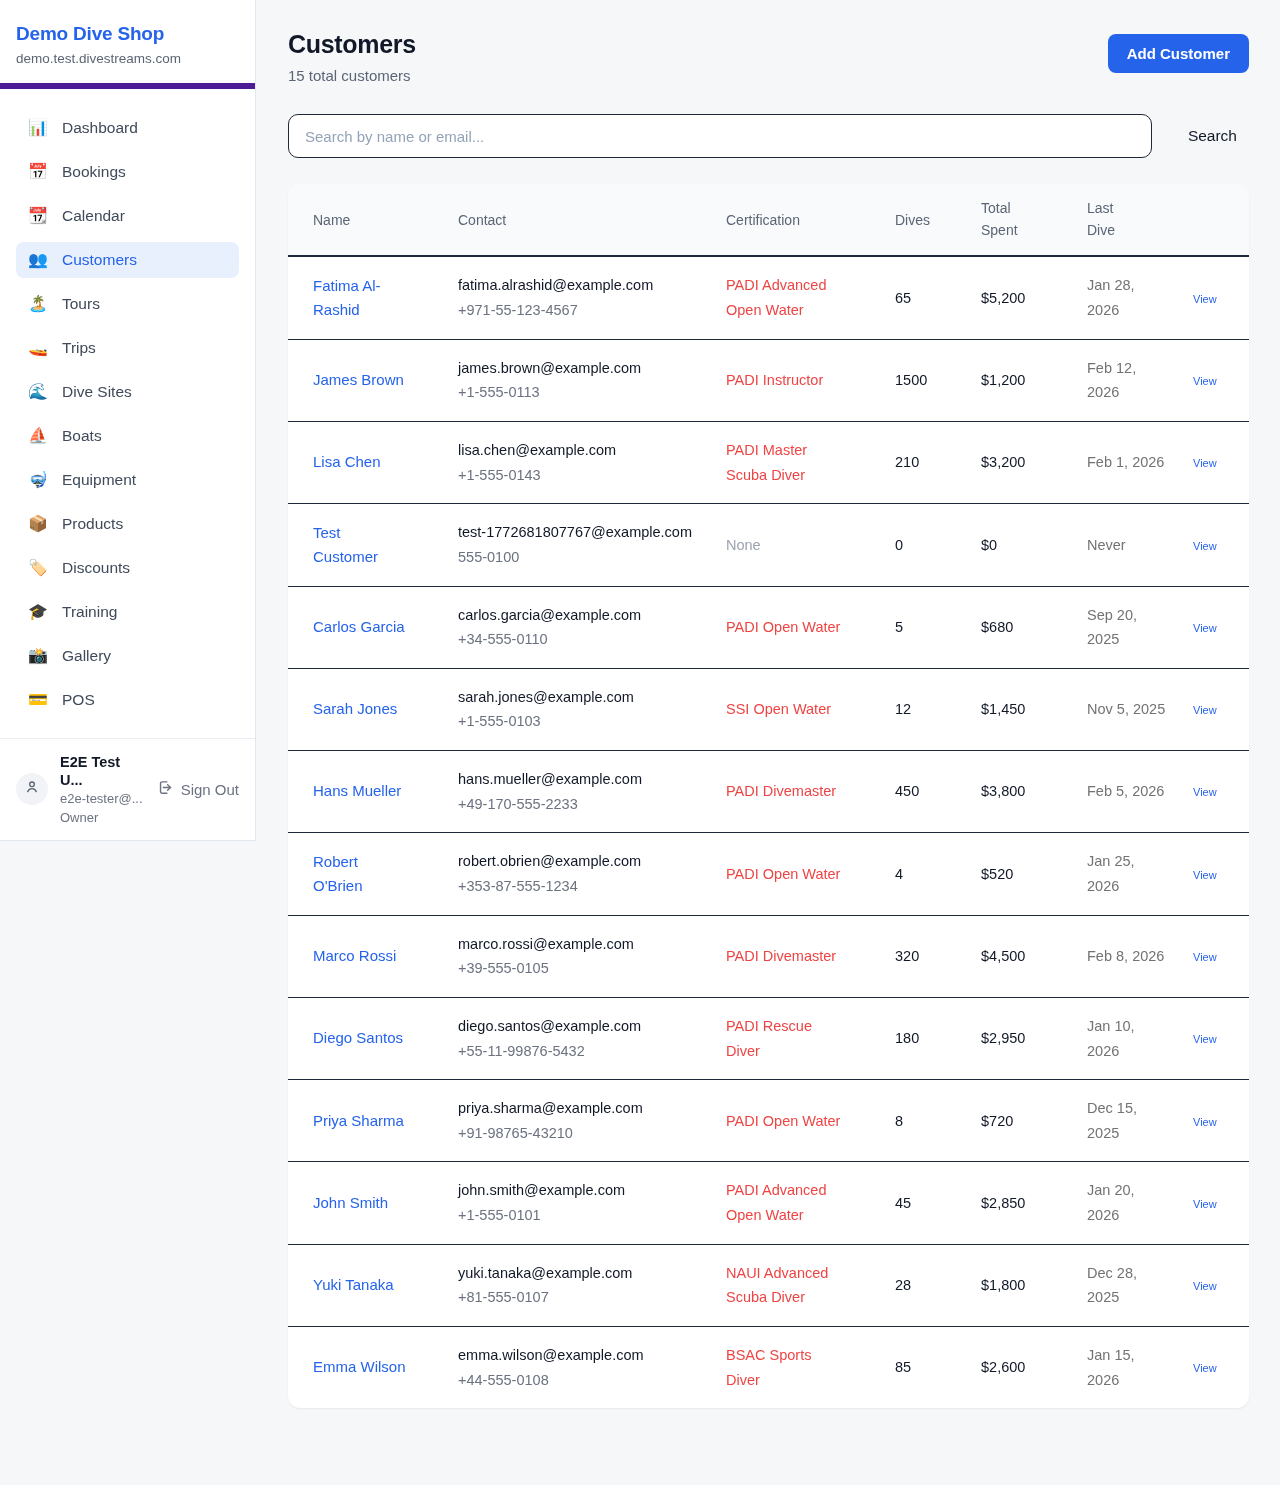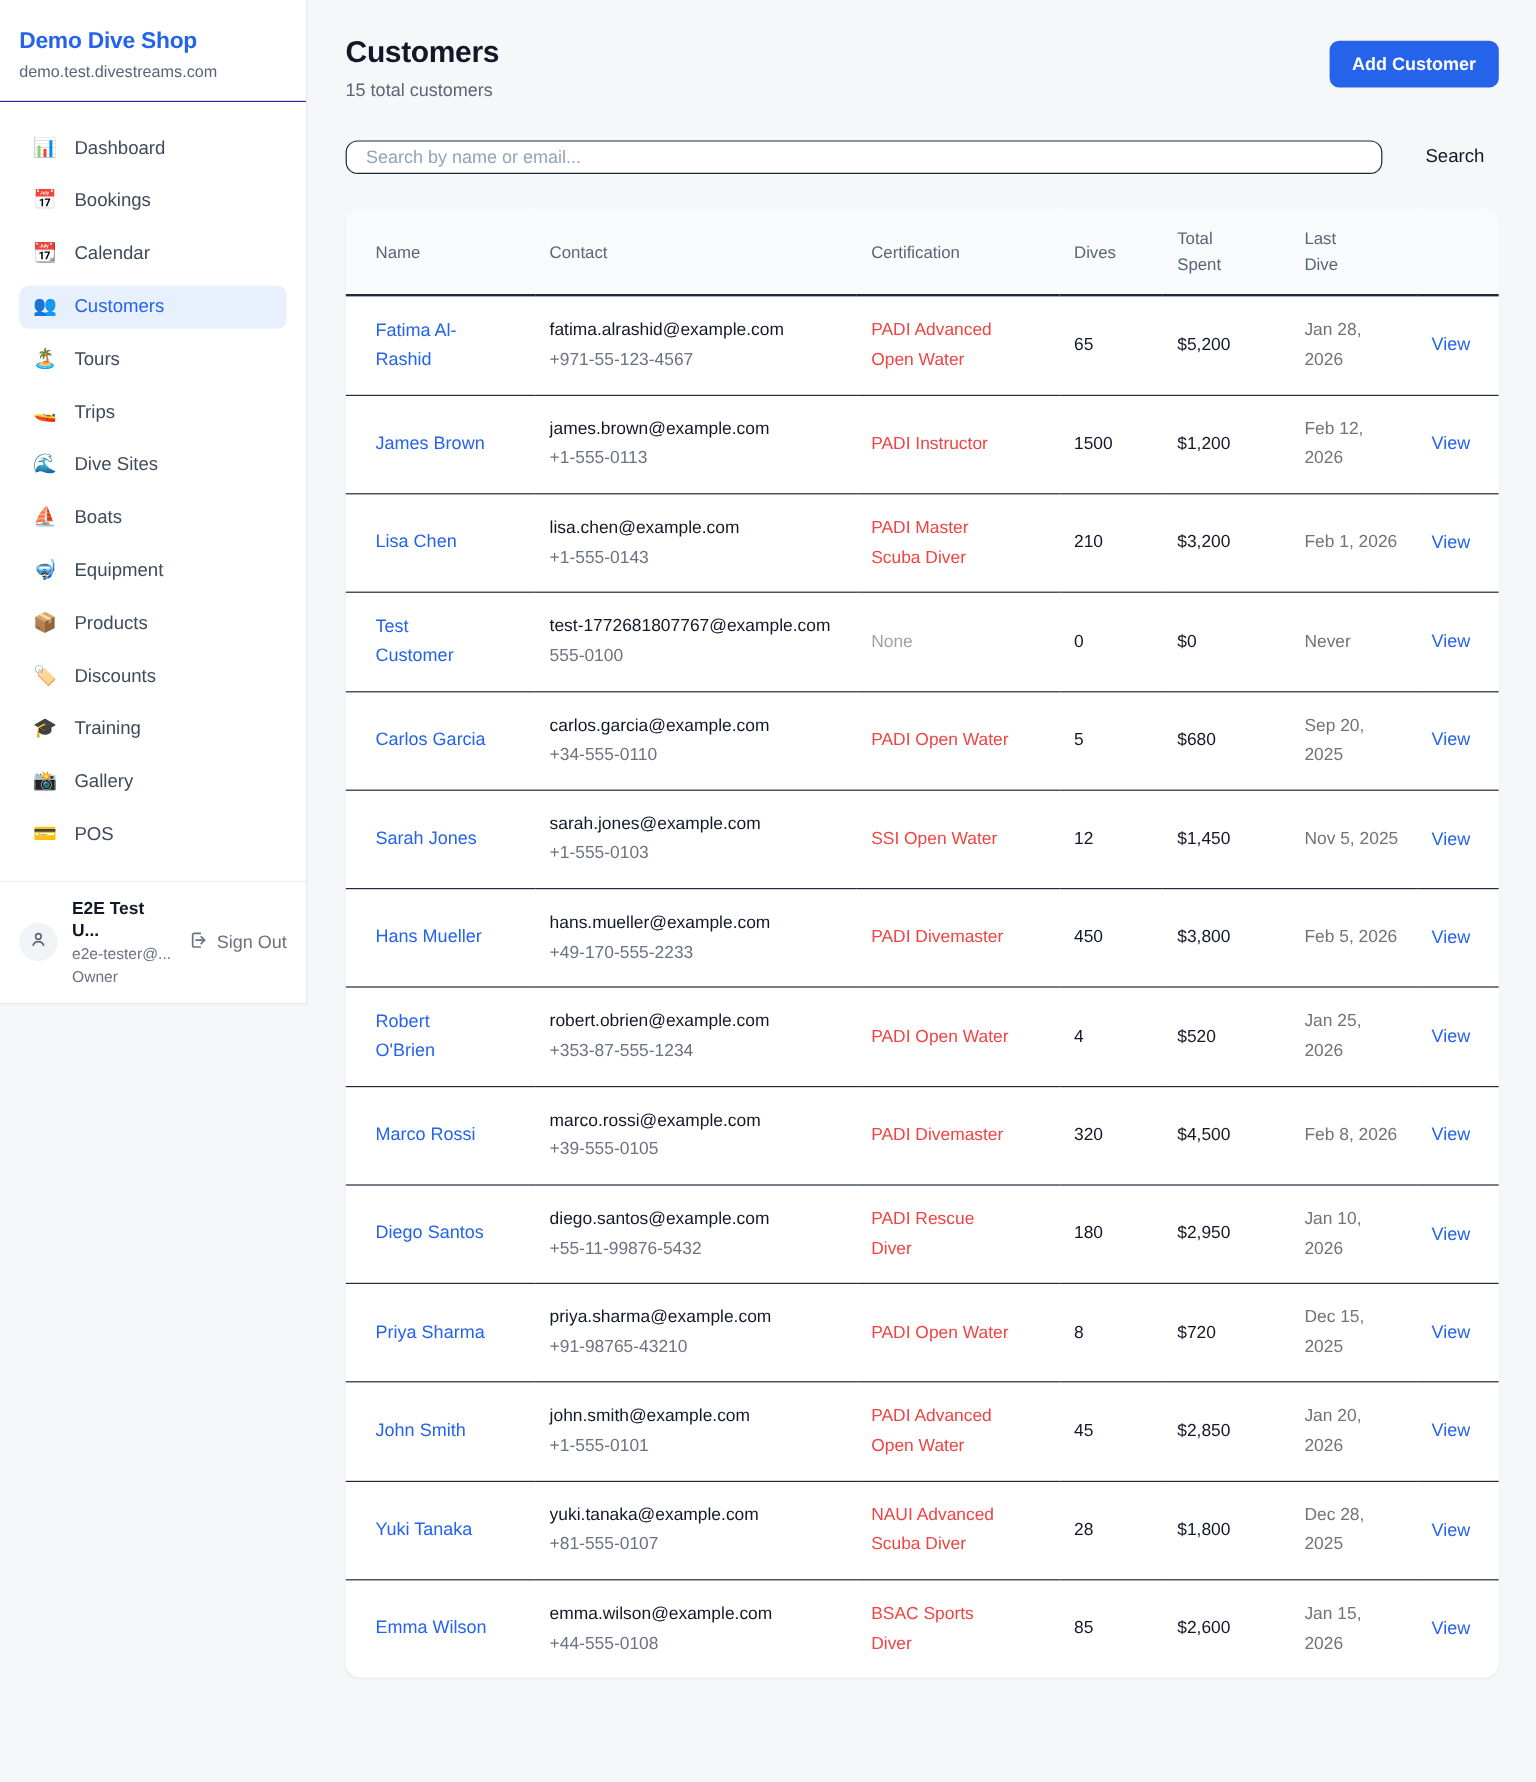--- a/index.html
+++ b/index.html
@@ -16,21 +16,21 @@
   .sidebar {
     width: 256px;
     min-height: 800px;
     background: #ffffff;
     border-right: 1px solid #e2e8f0;
     border-bottom: 1px solid #e2e8f0;
     display: flex;
     flex-direction: column;
     flex-shrink: 0;
   }
-  .brand { padding: 6px 16px 17px 16px; border-bottom: 1px solid #4c1d95; cursor: pointer; margin-top: 18px; }
+  .brand { padding: 23px 16px 17px 16px; border-bottom: 6px solid #4c1d95; cursor: pointer; }
   .brand-name { color: #2563eb; font-size: 19px; font-weight: 700; letter-spacing: -0.2px; }
   .brand-domain { color: #5b6575; font-size: 13.5px; margin-top: 6px; }
   .nav { padding: 21px 16px 12px 16px; flex: 1; }
   .nav-item {
     display: flex; align-items: center; gap: 14px;
     padding: 9px 12px; border-radius: 8px; margin-bottom: 8px;
     cursor: pointer; color: #3f4a5a; font-size: 15.5px;
   }
   .nav-item .nav-icon { font-size: 16px; width: 20px; text-align: center; line-height: 1; }
   .nav-item.active { background: #e8f0fe; color: #2563eb; }
@@ -61,21 +61,21 @@
   .page-title { font-size: 25px; font-weight: 700; color: #111827; letter-spacing: -0.3px; }
   .page-subtitle { font-size: 15px; color: #5b6575; margin-top: 8px; }
   .add-btn {
     background: #2563eb; color: #ffffff; border: none; cursor: pointer;
     font-family: inherit; font-size: 15px; font-weight: 600;
     padding: 11px 19px; border-radius: 8px; margin-top: 4px;
   }
 
   .search-row { display: flex; align-items: center; margin-top: 30px; }
   .search-input {
-    flex: 1; height: 28px;
+    flex: 1; height: 44px;
     border: 1px solid #1f2937; border-radius: 10px;
     padding: 0 16px; font-size: 15px; font-family: inherit;
     color: #0f172a; background: #ffffff; outline: none;
   }
   .search-input::placeholder { color: #94a3b8; }
   .search-btn {
     background: none; border: none; cursor: pointer;
     font-family: Liberation Sans, sans-serif; font-size: 15.5px; color: #111827;
     margin-left: 24px; padding: 8px 12px;
   }
@@ -116,21 +116,21 @@
     color: #2563eb; font-weight: 500; font-size: 15px;
     text-decoration: none; cursor: pointer;
     display: inline-block; max-width: 94px; line-height: 1.6;
   }
   .email { color: #111827; max-width: 236px; overflow-wrap: break-word; }
   .phone { color: #6b7280; }
   .cert span { display: inline-block; max-width: 122px; color: #ef4444; }
   .cert.muted span { color: #9ca3af; }
   .dives, .spent { color: #111827; }
   .last-dive { color: #737373; }
-  .view-link { color: #2563eb; text-decoration: none; cursor: pointer; font-size: 15px; }
+  .view-link { color: #2563eb; text-decoration: none; cursor: pointer; font-size: 11px; }
 </style>
 </head>
 <body>
 
 <div class="layout">
 
   <aside class="sidebar">
     <div class="brand">
       <div class="brand-name">Demo Dive Shop</div>
       <div class="brand-domain">demo.test.divestreams.com</div>

